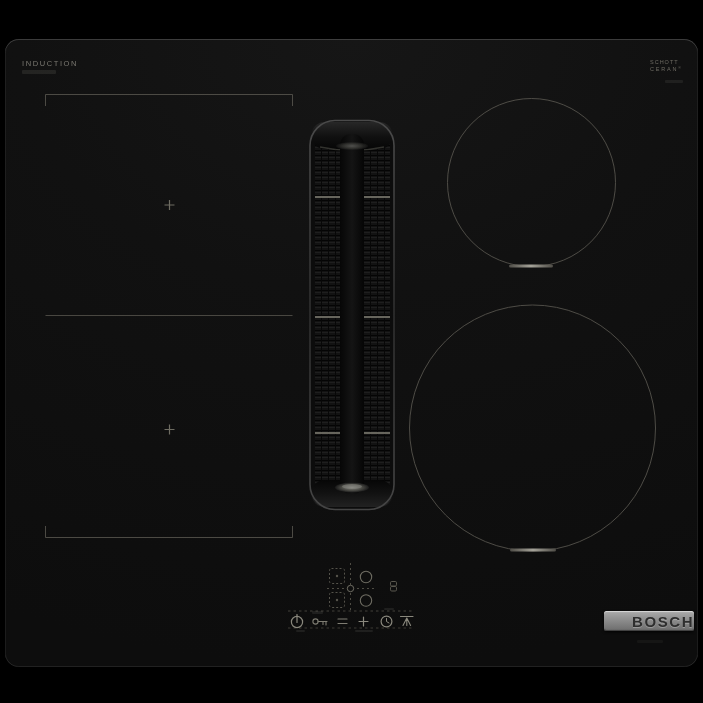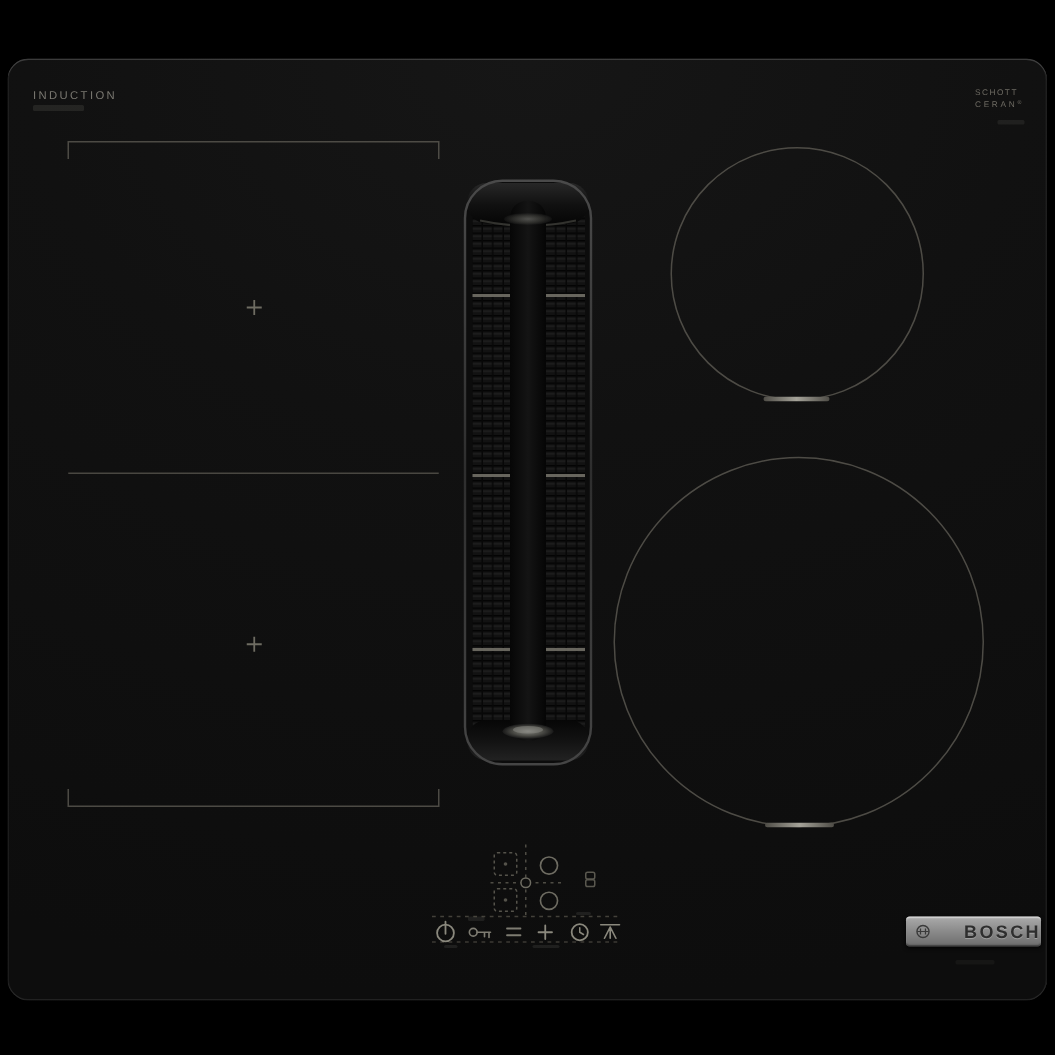--- a/index.html
+++ b/index.html
@@ -17,21 +17,21 @@
   .schott{position:absolute;left:650px;top:60px;width:38px;color:#6e6b63;line-height:5.8px;}
   .schott .l1{font-size:5.5px;letter-spacing:1px;}
   .schott .l2{font-size:5.5px;letter-spacing:1.8px;}
   .schott sup{font-size:3.5px;vertical-align:2px;letter-spacing:0;}
   .smudge{position:absolute;background:rgba(145,143,132,.28);border-radius:1px;}
   .badge{position:absolute;left:604px;top:611px;width:90px;height:20px;border-radius:2.5px;
          background:linear-gradient(180deg,#ababab 0%,#8d8d8d 45%,#6c6c6c 100%);
          box-shadow:inset 0 1px 1px rgba(255,255,255,.55), inset 0 -1px 1px rgba(0,0,0,.45),
                     0 1px 3px rgba(0,0,0,.9);
          display:flex;align-items:center;}
-  .badge .logo-text{font-size:12px;font-weight:bold;letter-spacing:1.6px;color:#2e2e2e;
+  .badge .logo-text{font-size:15px;font-weight:bold;letter-spacing:1.6px;color:#2e2e2e;
          margin-left:22px;text-shadow:0 1px 0 rgba(255,255,255,.25);}
 </style>
 </head>
 <body>
 
 <div class="stage">
 
   <div class="glass"></div>
 
   <svg class="overlay" width="703" height="703" viewBox="0 0 703 703">

